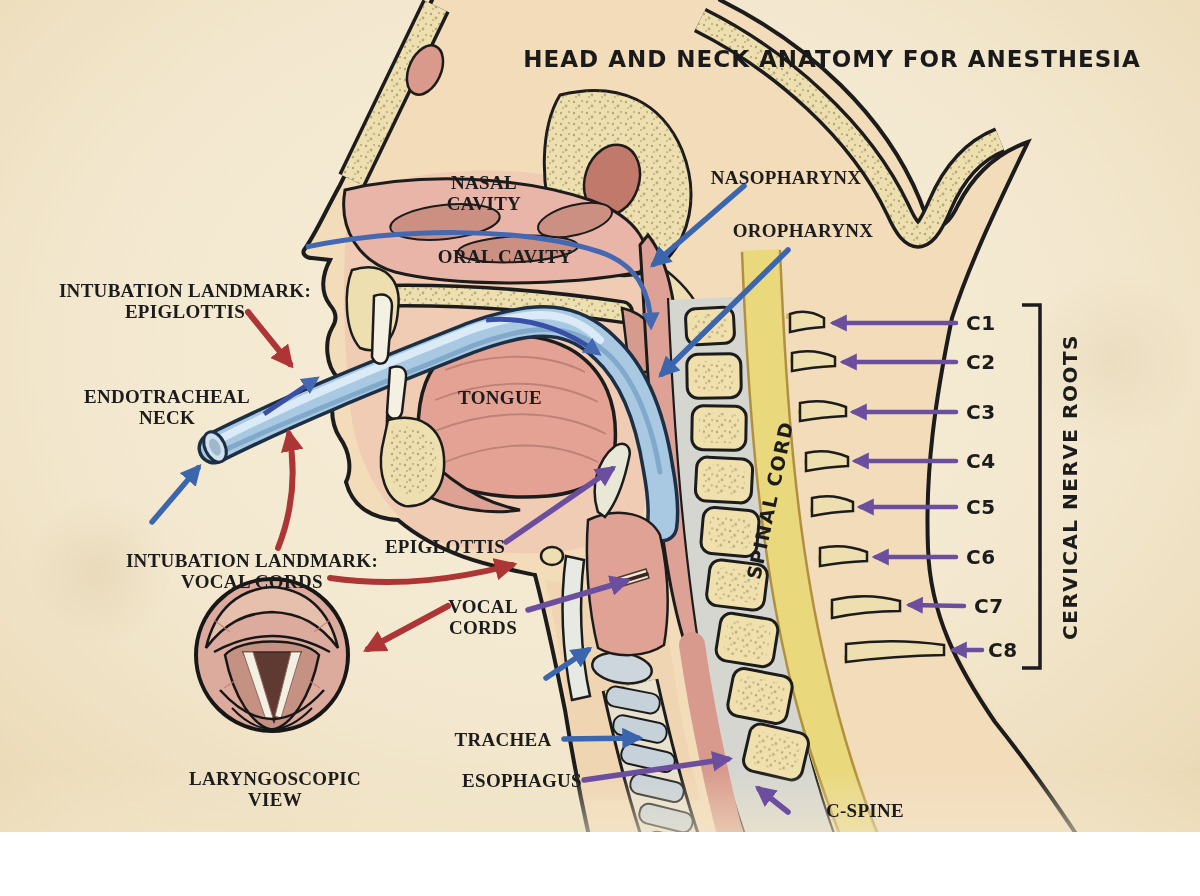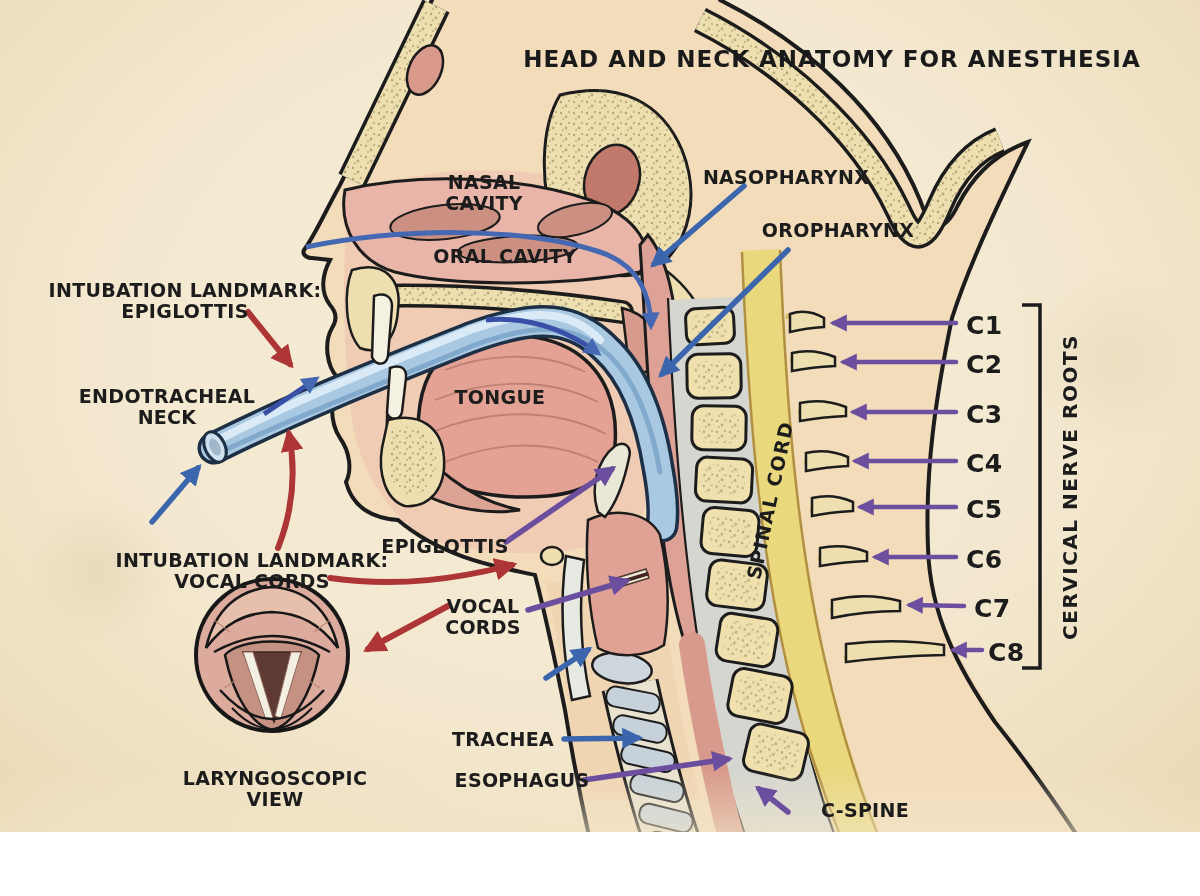--- a/index.html
+++ b/index.html
@@ -6,27 +6,27 @@
   #stage{
     position:relative;width:1200px;height:832px;overflow:hidden;
     background:radial-gradient(ellipse at 48% 42%, #f6eed9 0%, #f3e8cf 55%, #ecdcba 88%, #e6d2a9 100%);
     font-family:"DejaVu Sans","Liberation Sans",sans-serif;
     padding-left:28px;
   }
   .stain{position:absolute;border-radius:50%;pointer-events:none;}
   #stage svg{position:absolute;left:0;top:0;}
   .label{
     position:absolute;color:#1c1c1c;font-weight:700;font-size:19px;line-height:21px;
-    letter-spacing:.3px;text-align:center;white-space:pre-line;transform:translateX(-50%);
+    letter-spacing:.3px;text-align:center;white-space:pre-line;transform:translateX(-50%);font-family:Liberation Serif, serif;
   }
   .title{
     position:absolute;color:#1a1a1a;font-weight:700;font-size:23px;letter-spacing:1px;
     transform:translateX(-50%);white-space:nowrap;
   }
-  .clabel{position:absolute;color:#1c1c1c;font-weight:700;font-size:25px;letter-spacing:.5px;text-align:right;}
+  .clabel{position:absolute;color:#1c1c1c;font-weight:700;font-size:20px;letter-spacing:.5px;text-align:right;}
   .rot{
     position:absolute;color:#1c1c1c;font-weight:700;font-size:20px;letter-spacing:1.5px;
     white-space:nowrap;transform-origin:center;
   }
   #spinal-cord-label{transform:translate(-50%,-50%) rotate(-78deg);font-size:19px;}
   #cervical-roots-label{transform:translate(-50%,-50%) rotate(-90deg);}
 </style>
 </head>
 <body>
 
@@ -290,21 +290,21 @@
 
     <path d="M1022,305 L1040,305 L1040,668 L1022,668" fill="none" stroke="#1c1c1c" stroke-width="3.5"></path>
   </svg>
 
   <div class="title" style="left:832px;top:46px">HEAD AND NECK ANATOMY FOR ANESTHESIA</div>
 
   <div class="label" style="left:484px;top:172px">NASAL
 CAVITY</div>
   <div class="label" style="left:505px;top:246px">ORAL CAVITY</div>
   <div class="label" style="left:786px;top:167px">NASOPHARYNX</div>
-  <div class="label" style="left:838px;top:220px">OROPHARYNX</div>
+  <div class="label" style="left:803px;top:220px">OROPHARYNX</div>
   <div class="label" style="left:185px;top:280px">INTUBATION LANDMARK:
 EPIGLOTTIS</div>
   <div class="label" style="left:167px;top:386px">ENDOTRACHEAL
 NECK</div>
   <div class="label" style="left:500px;top:387px">TONGUE</div>
   <div class="label" style="left:252px;top:550px">INTUBATION LANDMARK:
 VOCAL CORDS</div>
   <div class="label" style="left:445px;top:536px">EPIGLOTTIS</div>
   <div class="label" style="left:483px;top:596px">VOCAL
 CORDS</div>

